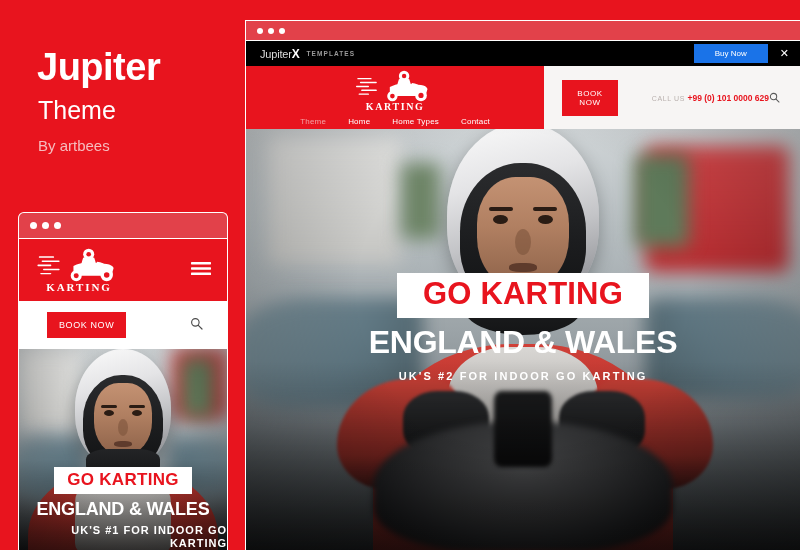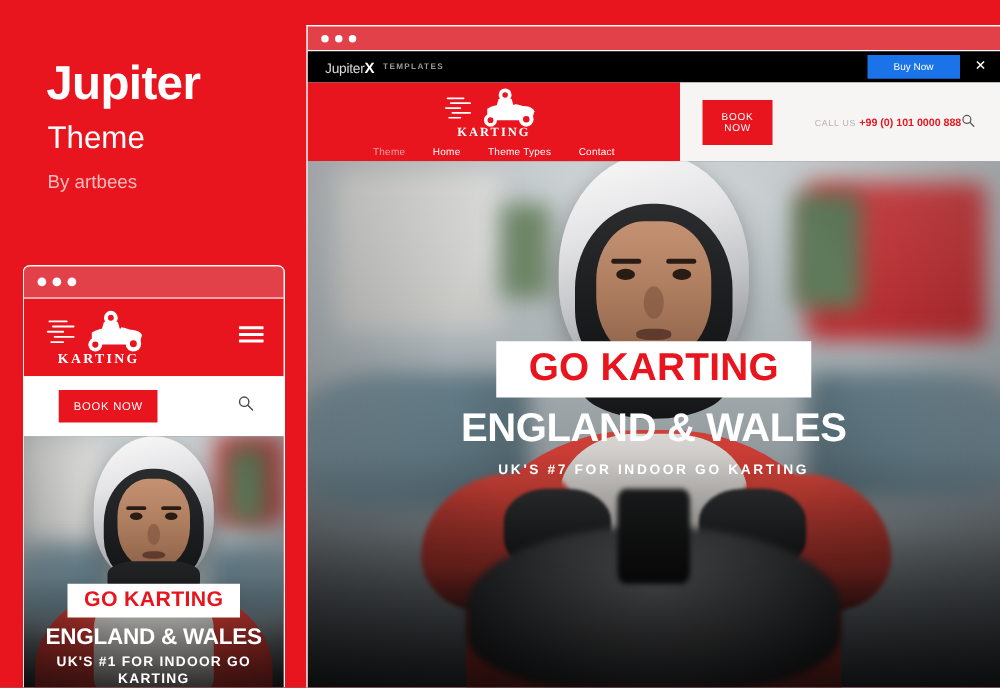--- a/index.html
+++ b/index.html
@@ -80,21 +80,21 @@
     display: inline-block; background: #ffffff; color: #E8141E;
     font-size: 17px; font-weight: bold; letter-spacing: 0.3px;
     padding: 3px 13px 4px;
   }
   .m-ew {
     color: #ffffff; font-size: 18px; font-weight: bold;
     letter-spacing: -0.2px; margin-top: 5px;
   }
   .m-uk {
     color: #ffffff; font-size: 11px; font-weight: bold;
-    letter-spacing: 1px; line-height: 1.25; margin-top: 4px;
+    letter-spacing: 1px; line-height: 1.25; margin-top: 4px; text-align: right;
   }
 
   
   .desk-win {
     position: absolute; left: 245px; top: 20px;
     width: 555px; height: 530px;
     background: #ffffff;
     overflow: hidden;
     border-top: 1px solid #ffffff;
     border-left: 1px solid #ffffff;
@@ -347,28 +347,28 @@
             <circle cx="56" cy="40" r="3.6"></circle>
             <circle cx="100" cy="39" r="4"></circle>
             <circle cx="74" cy="9" r="3.4"></circle>
           </g>
         </svg>
       </div>
       <div class="kart-word">KARTING</div>
       <nav class="nav">
         <a href="#" class="active">Theme</a>
         <a href="#">Home</a>
-        <a href="#">Theme Types</a>
+        <a href="#">Home Types</a>
         <a href="#">Contact</a>
       </nav>
     </div>
 
     <div class="sh-right">
       <button class="book-now">BOOK NOW</button>
-      <span class="callus"><span>CALL US</span> <b>+99 (0) 101 0000 888</b></span>
+      <span class="callus"><span>CALL US</span> <b>+99 (0) 101 0000 629</b></span>
       <span class="search-d">
         <svg width="11" height="11" viewBox="0 0 16 16" fill="none" stroke="#5a5a5a" stroke-width="1.5">
           <circle cx="6.6" cy="6.6" r="4.6"></circle>
             <line x1="10.2" y1="10.2" x2="14.6" y2="14.6" stroke-linecap="round"></line>
         </svg>
       </span>
     </div>
   </div>
 
   <div class="desk-hero">
@@ -402,21 +402,21 @@
         <div class="glove" style="left:36px;top:262px;width:86px;height:66px;"></div>
         <div class="wheel" style="width:300px;height:130px;top:292px;"></div>
         <div class="wheel-hub" style="width:58px;height:76px;top:262px;"></div>
       </div>
       <div class="vignette"></div>
     </div>
 
     <div class="hero-text">
       <div><span class="gokart-box">GO KARTING</span></div>
       <div class="ew">ENGLAND &amp; WALES</div>
-      <div class="uk">UK'S #7 FOR INDOOR GO KARTING</div>
+      <div class="uk">UK'S #2 FOR INDOOR GO KARTING</div>
     </div>
   </div>
 </div>
 
 <div class="mobile-win">
   <div class="mobile-bar">
     <span class="dot"></span>
     <span class="dot"></span>
     <span class="dot"></span>
   </div>

